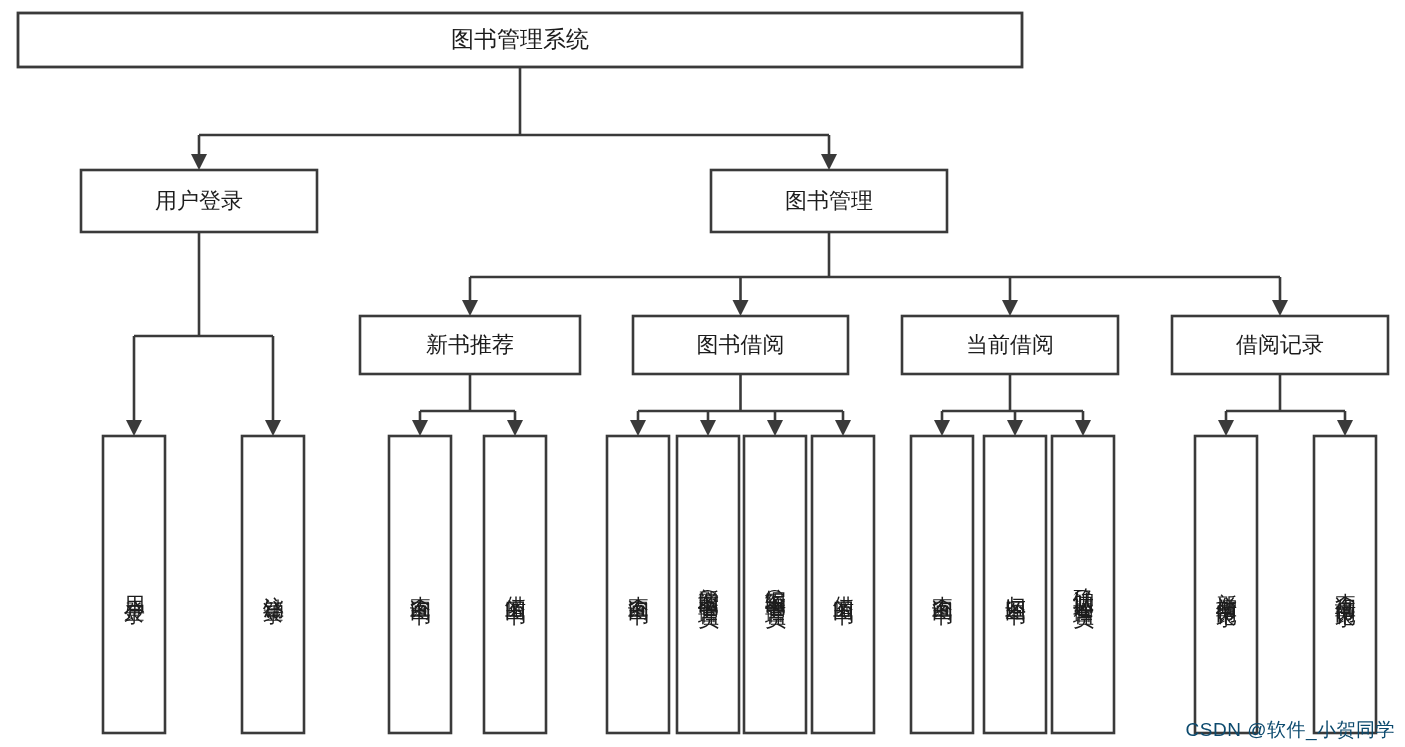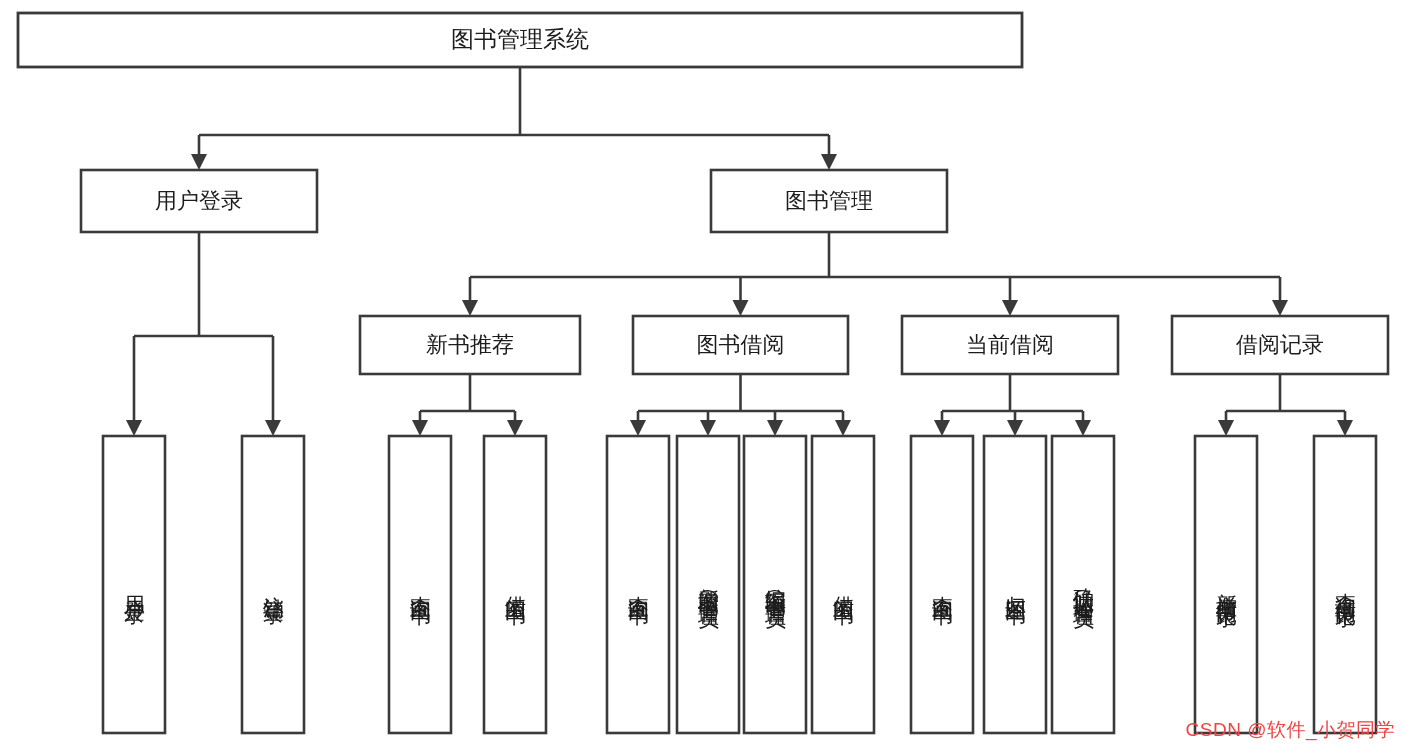--- a/index.html
+++ b/index.html
@@ -69,21 +69,21 @@
     letter-spacing: 3px;
     color: #1c1c1c;
     white-space: nowrap;
   }
   .watermark {
     position: absolute;
     right: 10px;
     bottom: 4px;
     font-family: "Liberation Sans", "DejaVu Sans", sans-serif;
     font-size: 19px;
-    color: #ef4444;
+    color: #0c4a6e;
     letter-spacing: 0.5px;
     user-select: none;
   }
 </style>
 </head>
 <body>
 
 <div id="diagram-root">
 
   <svg class="canvas" viewBox="0 0 1405 747">

